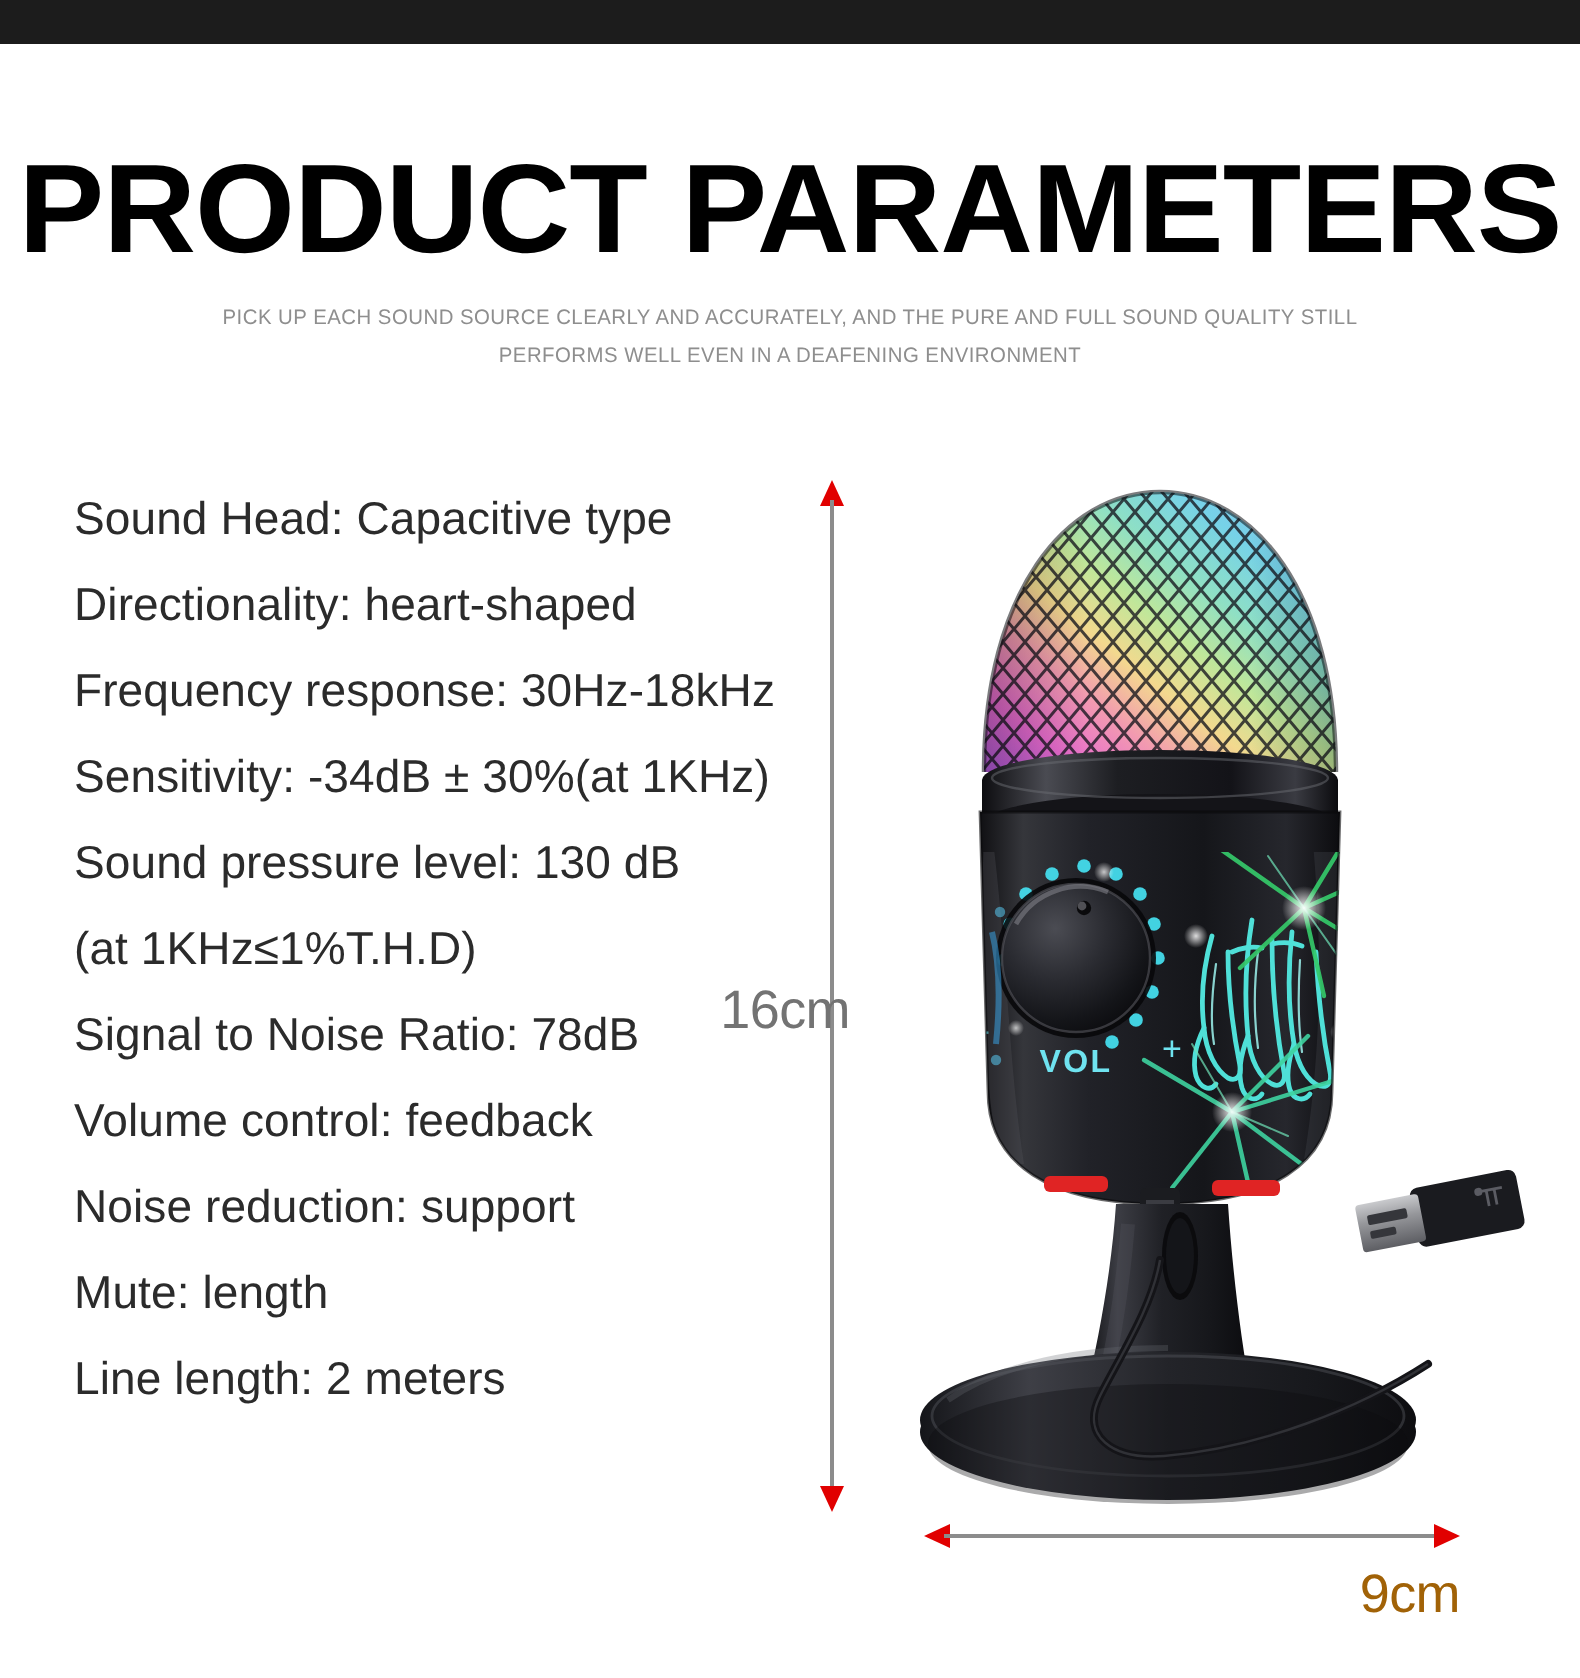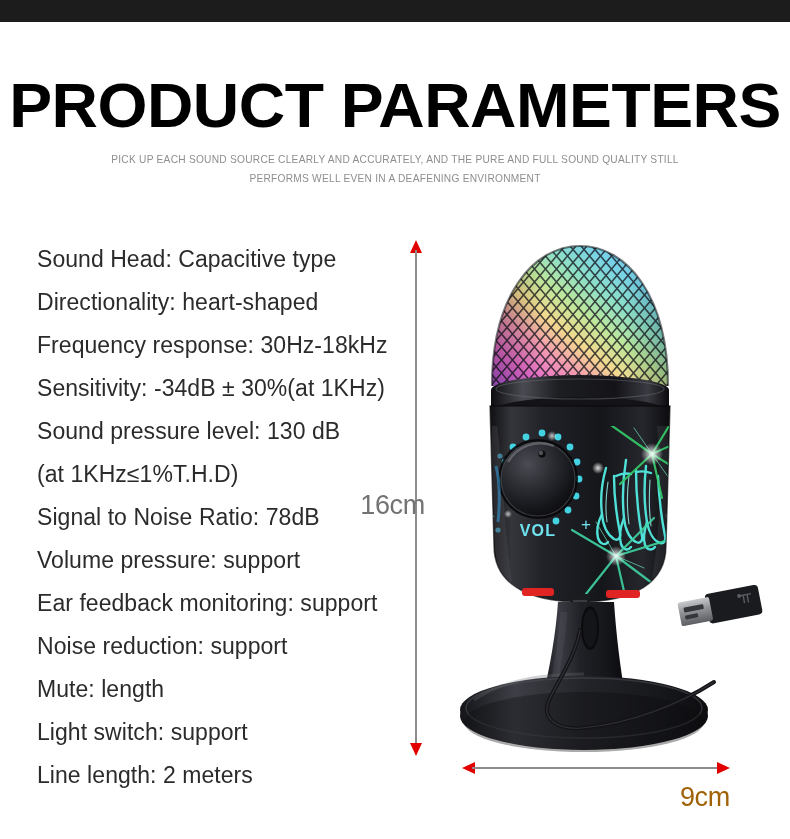--- a/index.html
+++ b/index.html
@@ -68,25 +68,23 @@
   <div class="subtitle">PICK UP EACH SOUND SOURCE CLEARLY AND ACCURATELY, AND THE PURE AND FULL SOUND QUALITY STILL PERFORMS WELL EVEN IN A DEAFENING ENVIRONMENT</div>
 
   <div class="specs">
     <div class="spec-line">Sound Head: Capacitive type</div>
     <div class="spec-line">Directionality: heart-shaped</div>
     <div class="spec-line">Frequency response: 30Hz-18kHz</div>
     <div class="spec-line">Sensitivity: -34dB ± 30%(at 1KHz)</div>
     <div class="spec-line">Sound pressure level: 130 dB</div>
     <div class="spec-line"> (at 1KHz≤1%T.H.D)</div>
     <div class="spec-line">Signal to Noise Ratio: 78dB</div>
-    <div class="spec-line">Volume pressure: support</div>
-    <div class="spec-line">Ear feedback monitoring: support</div>
+    <div class="spec-line">Volume control: feedback</div>
     <div class="spec-line">Noise reduction: support</div>
     <div class="spec-line">Mute: length</div>
-    <div class="spec-line">Light switch: support</div>
     <div class="spec-line">Line length: 2 meters</div>
   </div>
 
   <div class="vdim">
     <div class="head up"></div>
     <div class="stem"></div>
     <div class="head dn"></div>
   </div>
   <div class="vlabel">16cm</div>
 

